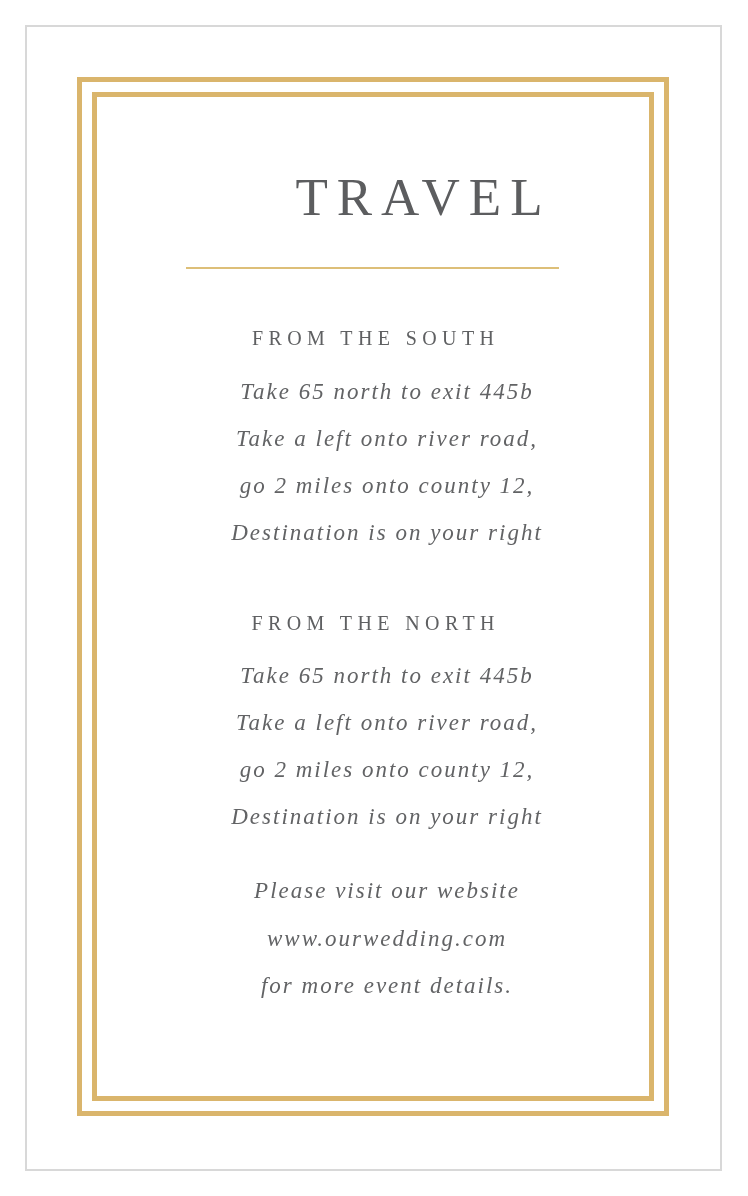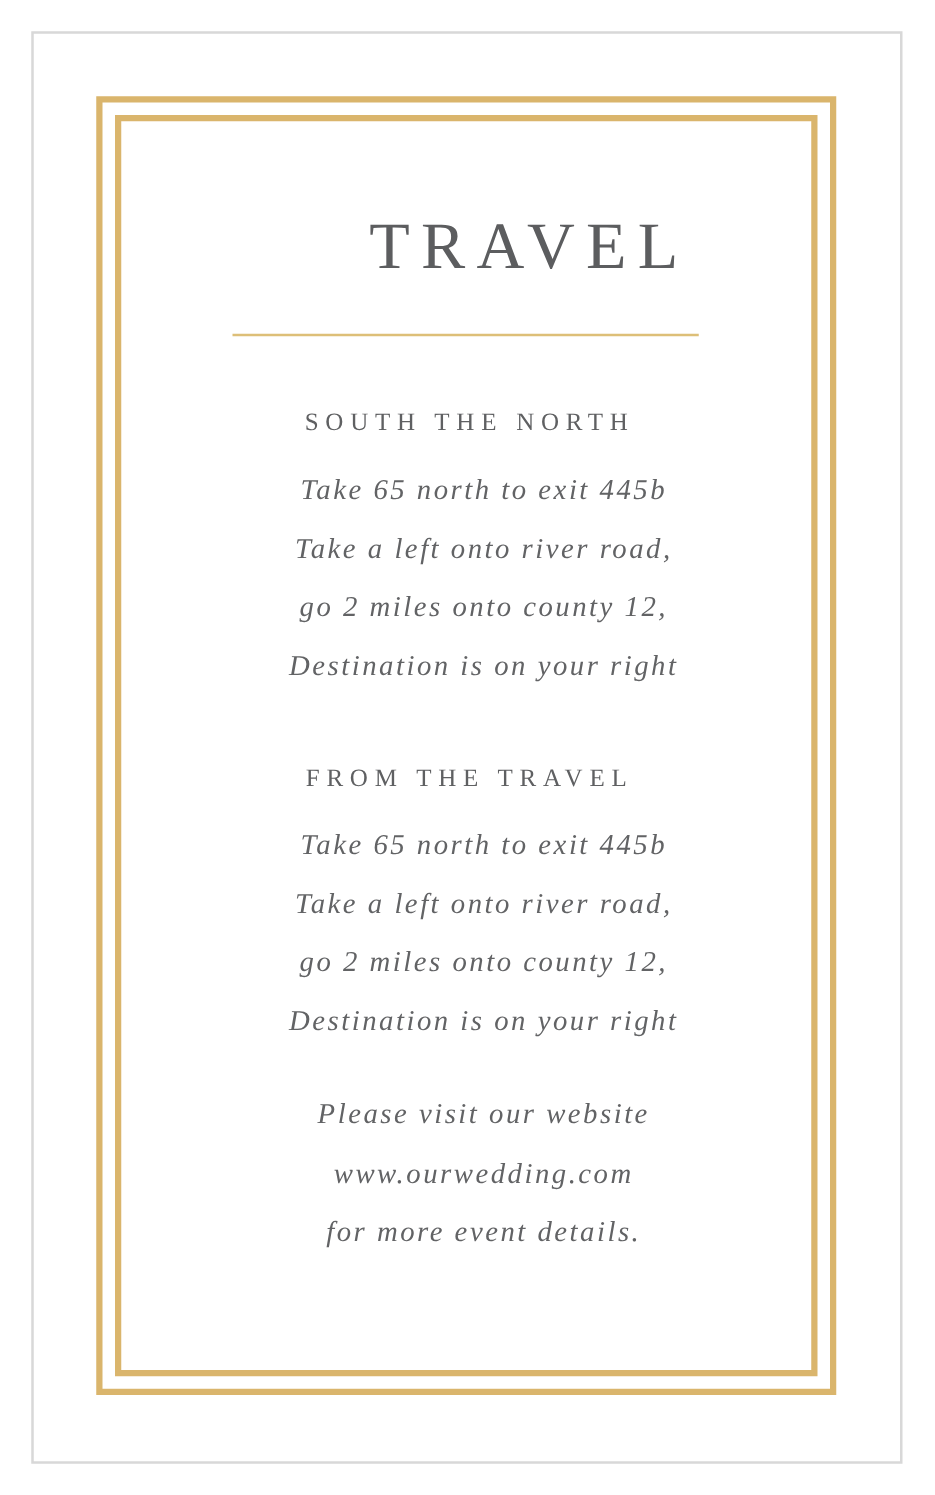--- a/index.html
+++ b/index.html
@@ -99,27 +99,27 @@
 <body>
 
 <div class="card-border"></div>
 <div class="frame-outer"></div>
 <div class="frame-inner"></div>
 
 <div class="content">
   <h1 class="title">TRAVEL</h1>
   <div class="divider"></div>
 
-  <h2 class="heading" style="top:229px;">SOUTH THE NORTH</h2>
+  <h2 class="heading" style="top:229px;">FROM THE SOUTH</h2>
   <p class="line" style="top:280px;">Take 65 north to exit 445b</p>
   <p class="line" style="top:327px;">Take a left onto river road,</p>
   <p class="line" style="top:374px;">go 2 miles onto county 12,</p>
   <p class="line" style="top:421px;">Destination is on your right</p>
 
-  <h2 class="heading" style="top:514px;">FROM THE TRAVEL</h2>
+  <h2 class="heading" style="top:514px;">FROM THE NORTH</h2>
   <p class="line" style="top:564px;">Take 65 north to exit 445b</p>
   <p class="line" style="top:611px;">Take a left onto river road,</p>
   <p class="line" style="top:658px;">go 2 miles onto county 12,</p>
   <p class="line" style="top:705px;">Destination is on your right</p>
 
   <p class="line" style="top:779px;">Please visit our website</p>
   <p class="line" style="top:827px;">www.ourwedding.com</p>
   <p class="line" style="top:874px;">for more event details.</p>
 </div>
 

